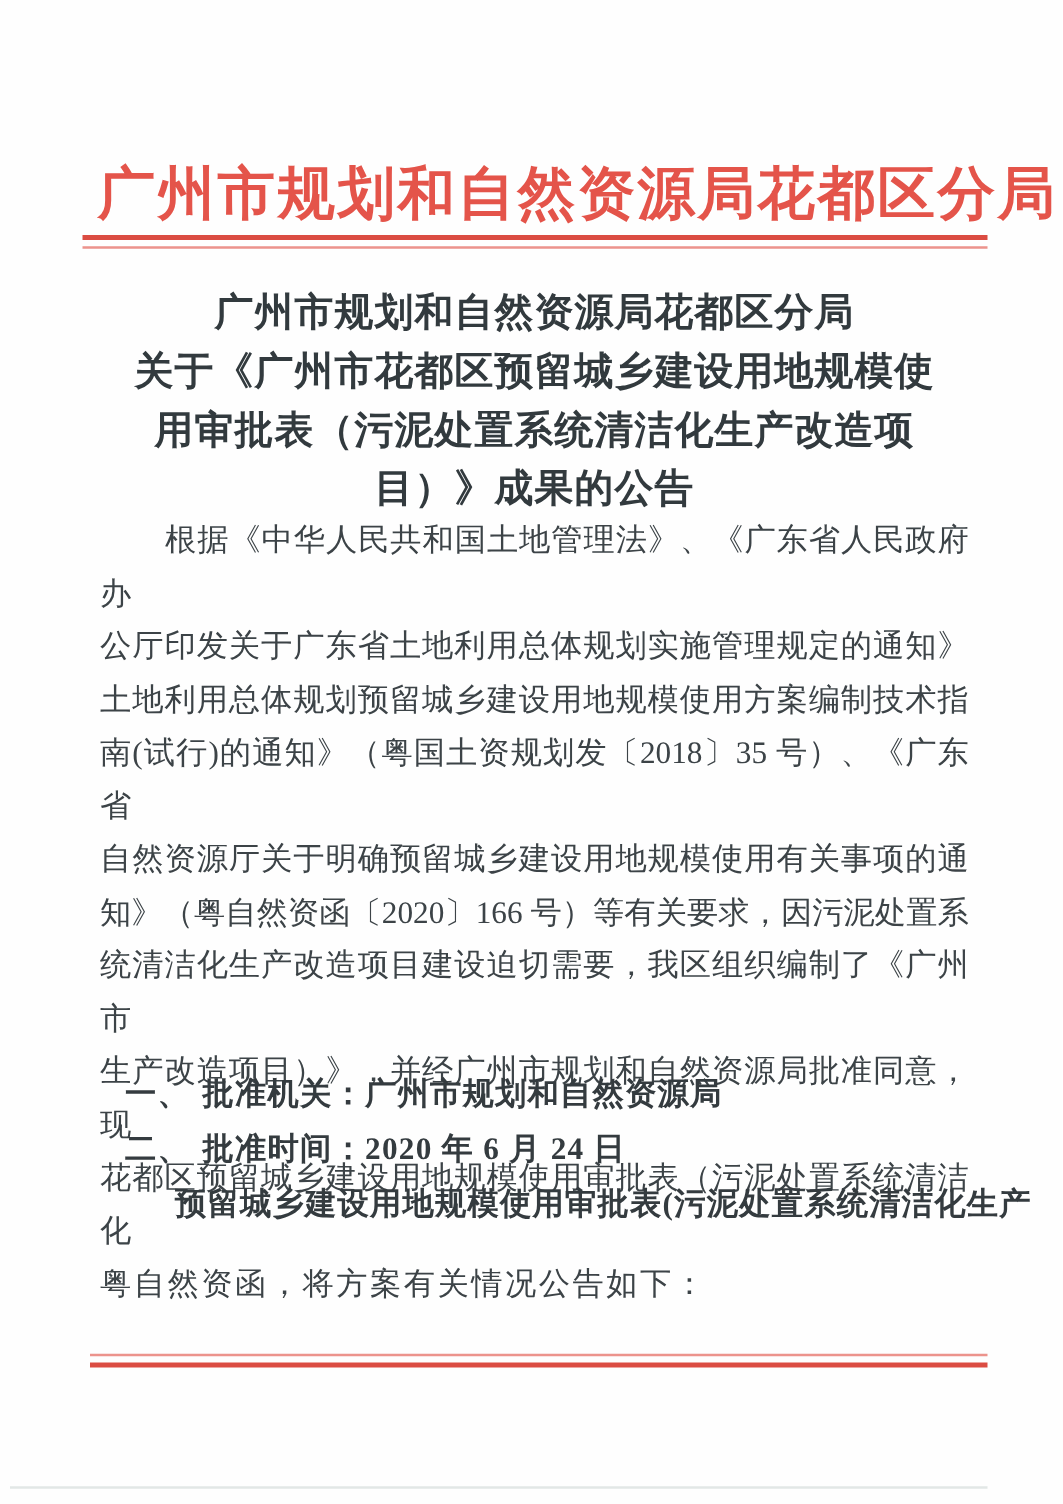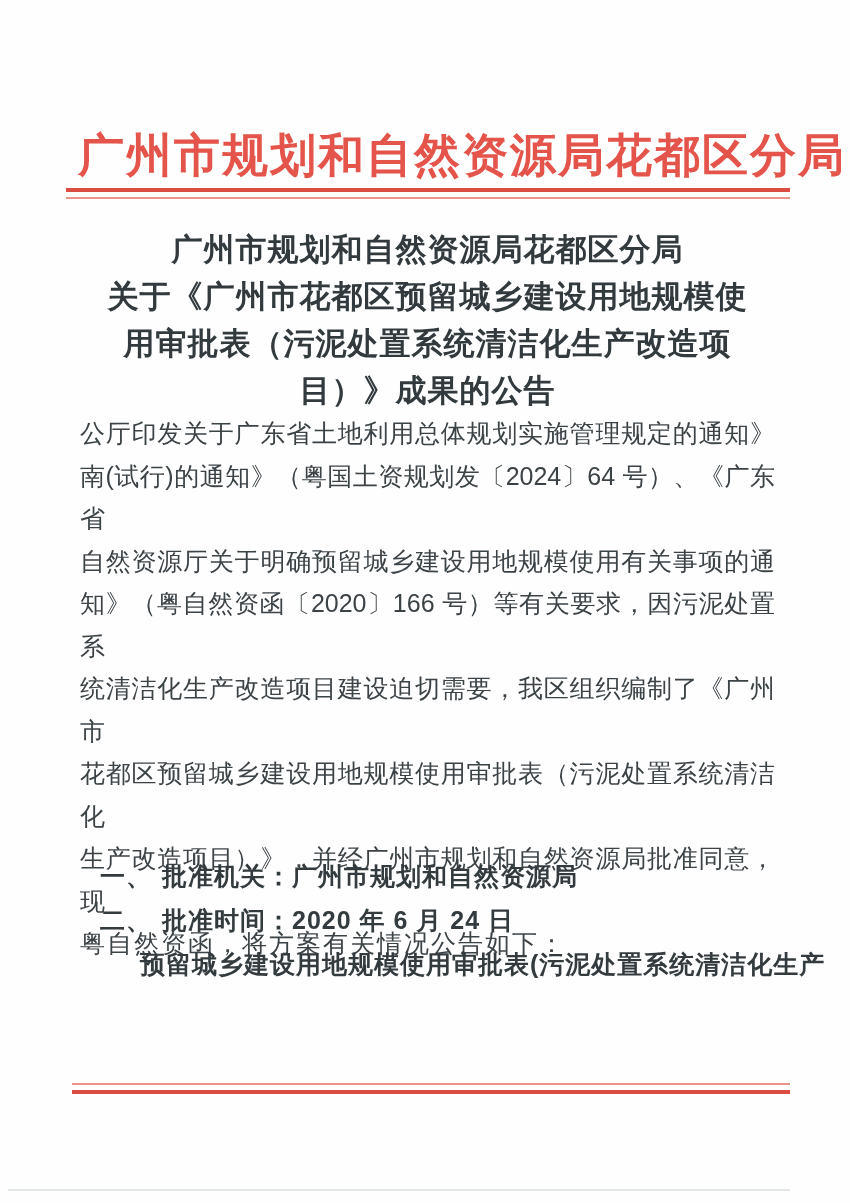--- a/index.html
+++ b/index.html
@@ -11,21 +11,21 @@
     --ink-body: #3c4347;
   }
   * { margin: 0; padding: 0; box-sizing: border-box; }
   html, body { background: #ffffff; }
   .page {
     position: relative;
     width: 850px;
     height: 1203px;
     margin: 0 auto;
     background: #fefefe;
-    font-family: Liberation Sans, sans-serif;
+    font-family: Liberation Serif, serif;
     overflow: hidden;
     padding-left: 27px;
   }
 
   
   .letterhead {
     position: absolute;
     top: 124px;
     left: 78px;
     width: 714px;
@@ -131,27 +131,29 @@
   </div>
 
   <h1 class="doc-title">
     <span>广州市规划和自然资源局花都区分局</span>
     <span>关于《广州市花都区预留城乡建设用地规模使</span>
     <span>用审批表（污泥处置系统清洁化生产改造项</span>
     <span>目）》成果的公告</span>
   </h1>
 
   <div class="body-text">
+    <p class="fill indent">根据《中华人民共和国土地管理法》、《广东省人民政府办</p>
     <p class="fill">公厅印发关于广东省土地利用总体规划实施管理规定的通知》</p>
-    <p class="fill">南(试行)的通知》（粤国土资规划发〔2024〕64 号）、《广东省</p>
+    <p class="fill">土地利用总体规划预留城乡建设用地规模使用方案编制技术指</p>
+    <p class="fill">南(试行)的通知》（粤国土资规划发〔2018〕35 号）、《广东省</p>
     <p class="fill">自然资源厅关于明确预留城乡建设用地规模使用有关事项的通</p>
     <p class="fill">知》（粤自然资函〔2020〕166 号）等有关要求，因污泥处置系</p>
     <p class="fill">统清洁化生产改造项目建设迫切需要，我区组织编制了《广州市</p>
+    <p class="fill">生产改造项目）》，并经广州市规划和自然资源局批准同意，现</p>
     <p class="fill">花都区预留城乡建设用地规模使用审批表（污泥处置系统清洁化</p>
-    <p class="fill">生产改造项目）》，并经广州市规划和自然资源局批准同意，现</p>
     <p class="plain">粤自然资函，将方案有关情况公告如下：</p>
   </div>
 
   <ol class="approval-list">
     <li>
       <span class="num">一、</span><span class="txt">批准机关：广州市规划和自然资源局</span>
     </li>
     <li>
       <span class="num">二、</span><span class="txt">批准时间：2020 年 6 月 24 日</span>
     </li>

